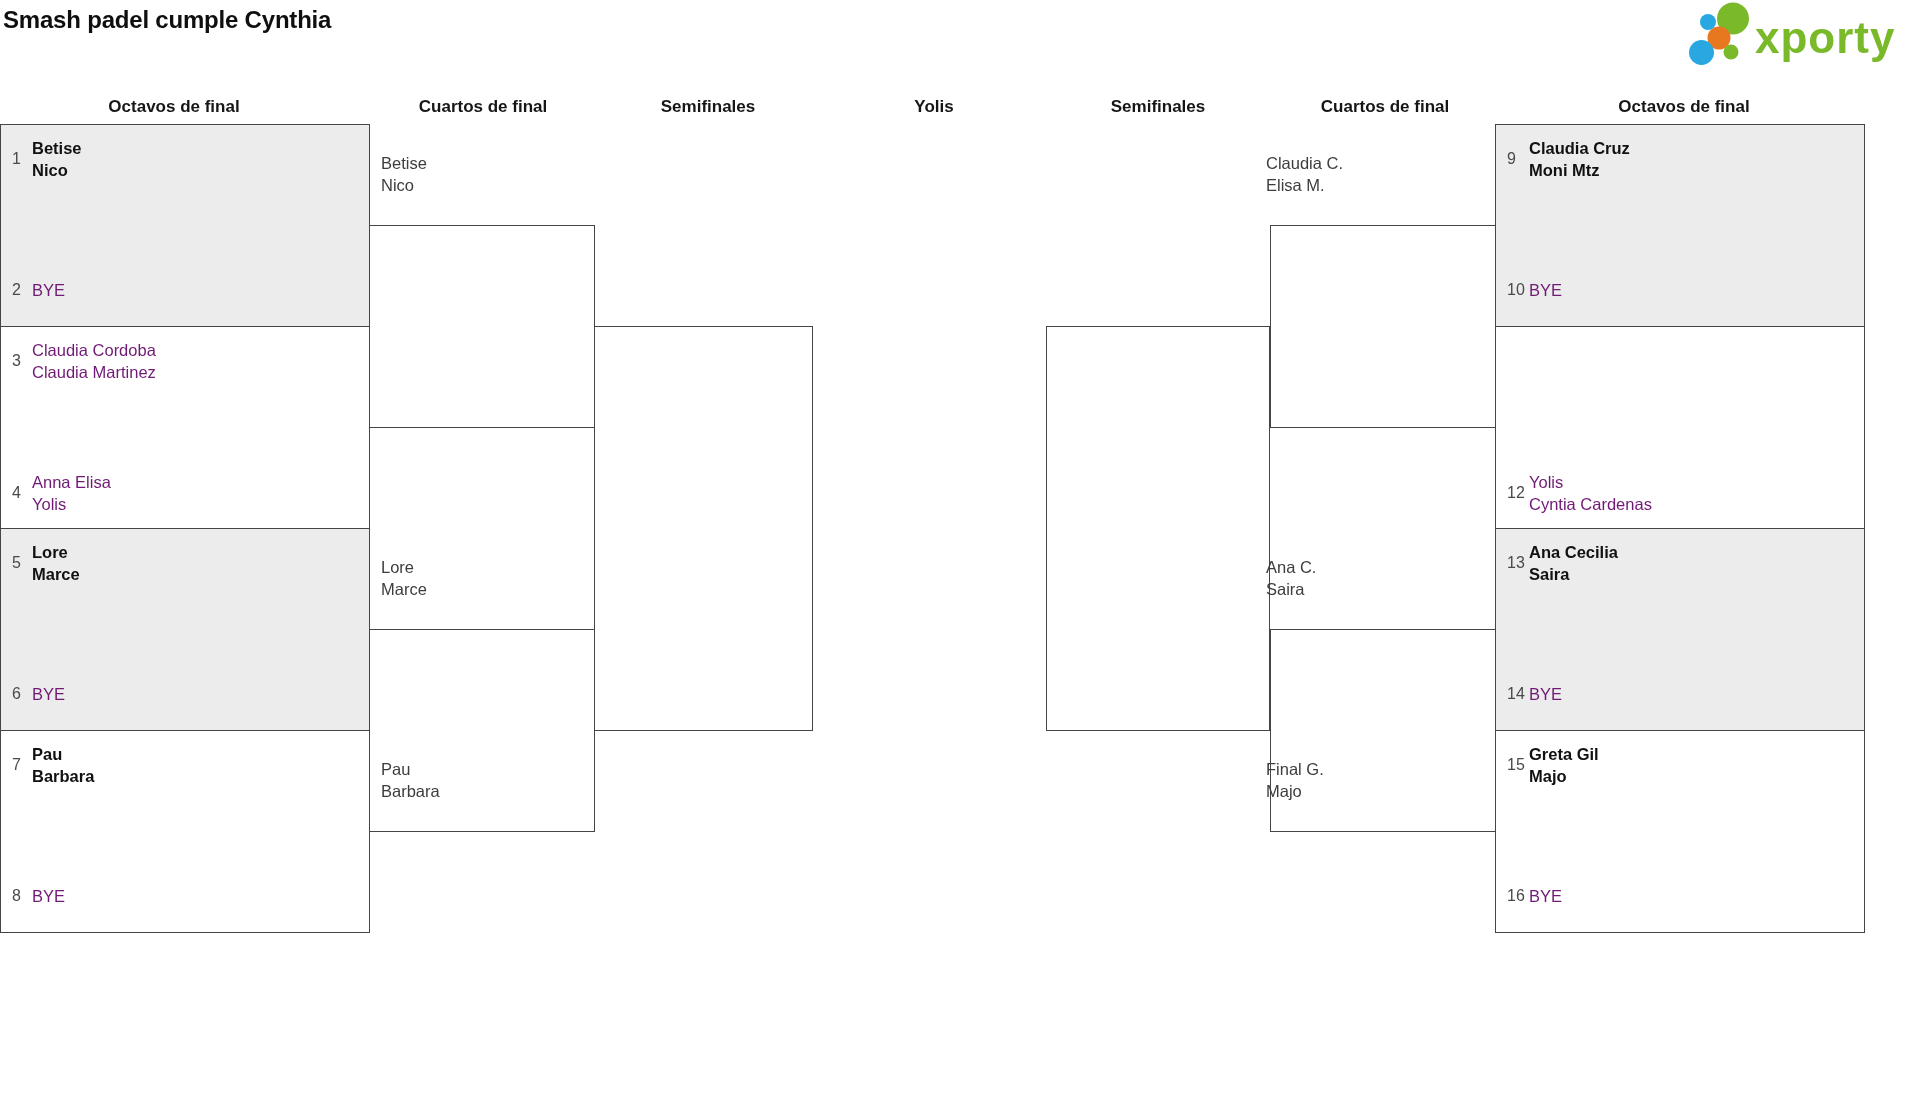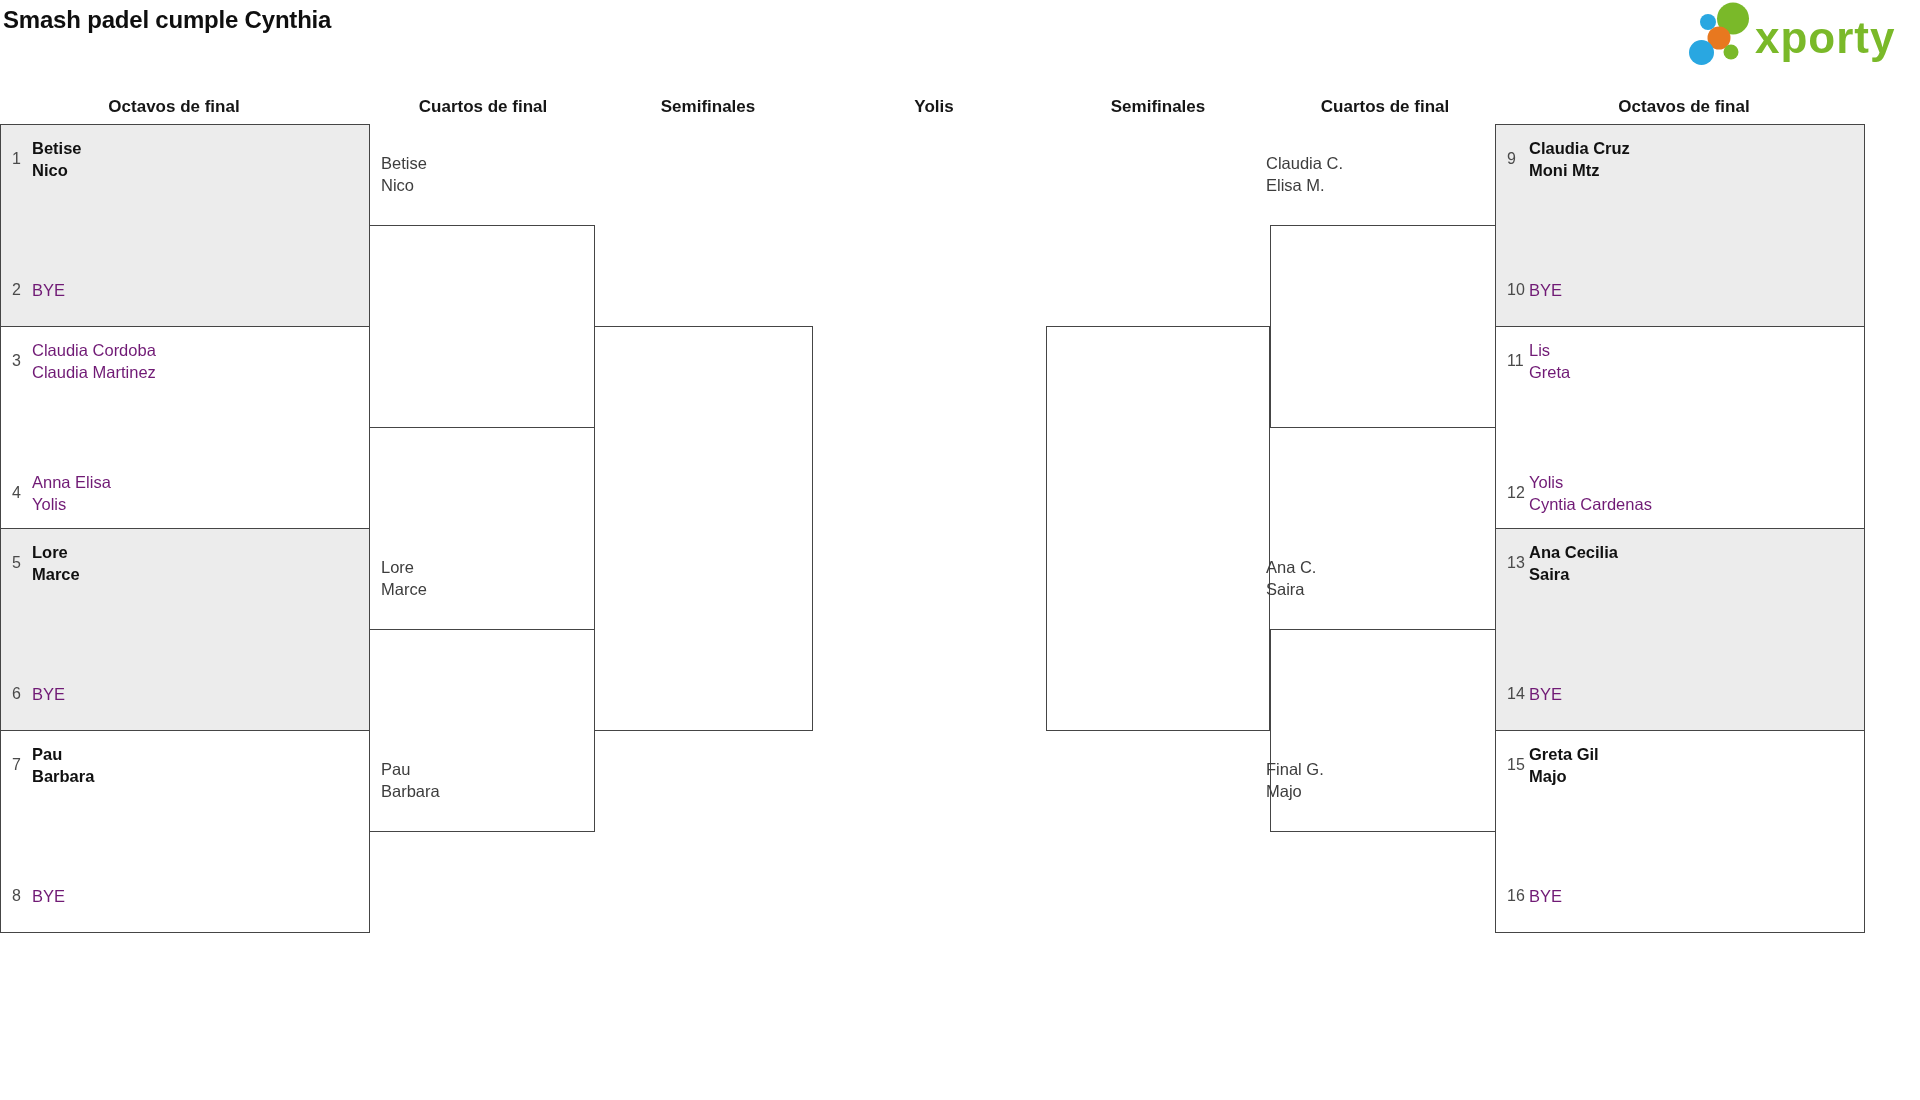--- a/index.html
+++ b/index.html
@@ -161,27 +161,20 @@
           </div>
         </div>
         <div class="slot bot1">
           <span class="num">10</span>
           <div class="names">
             <span>BYE</span>
           </div>
         </div>
       </div>
       <div class="obox">
-        <div class="slot top">
-          <span class="num">11</span>
-          <div class="names">
-            <span>Lis</span>
-            <span>Greta</span>
-          </div>
-        </div>
         <div class="slot bot2">
           <span class="num">12</span>
           <div class="names">
             <span>Yolis</span>
             <span>Cyntia Cardenas</span>
           </div>
         </div>
       </div>
       <div class="obox shaded">
         <div class="slot top winner">

